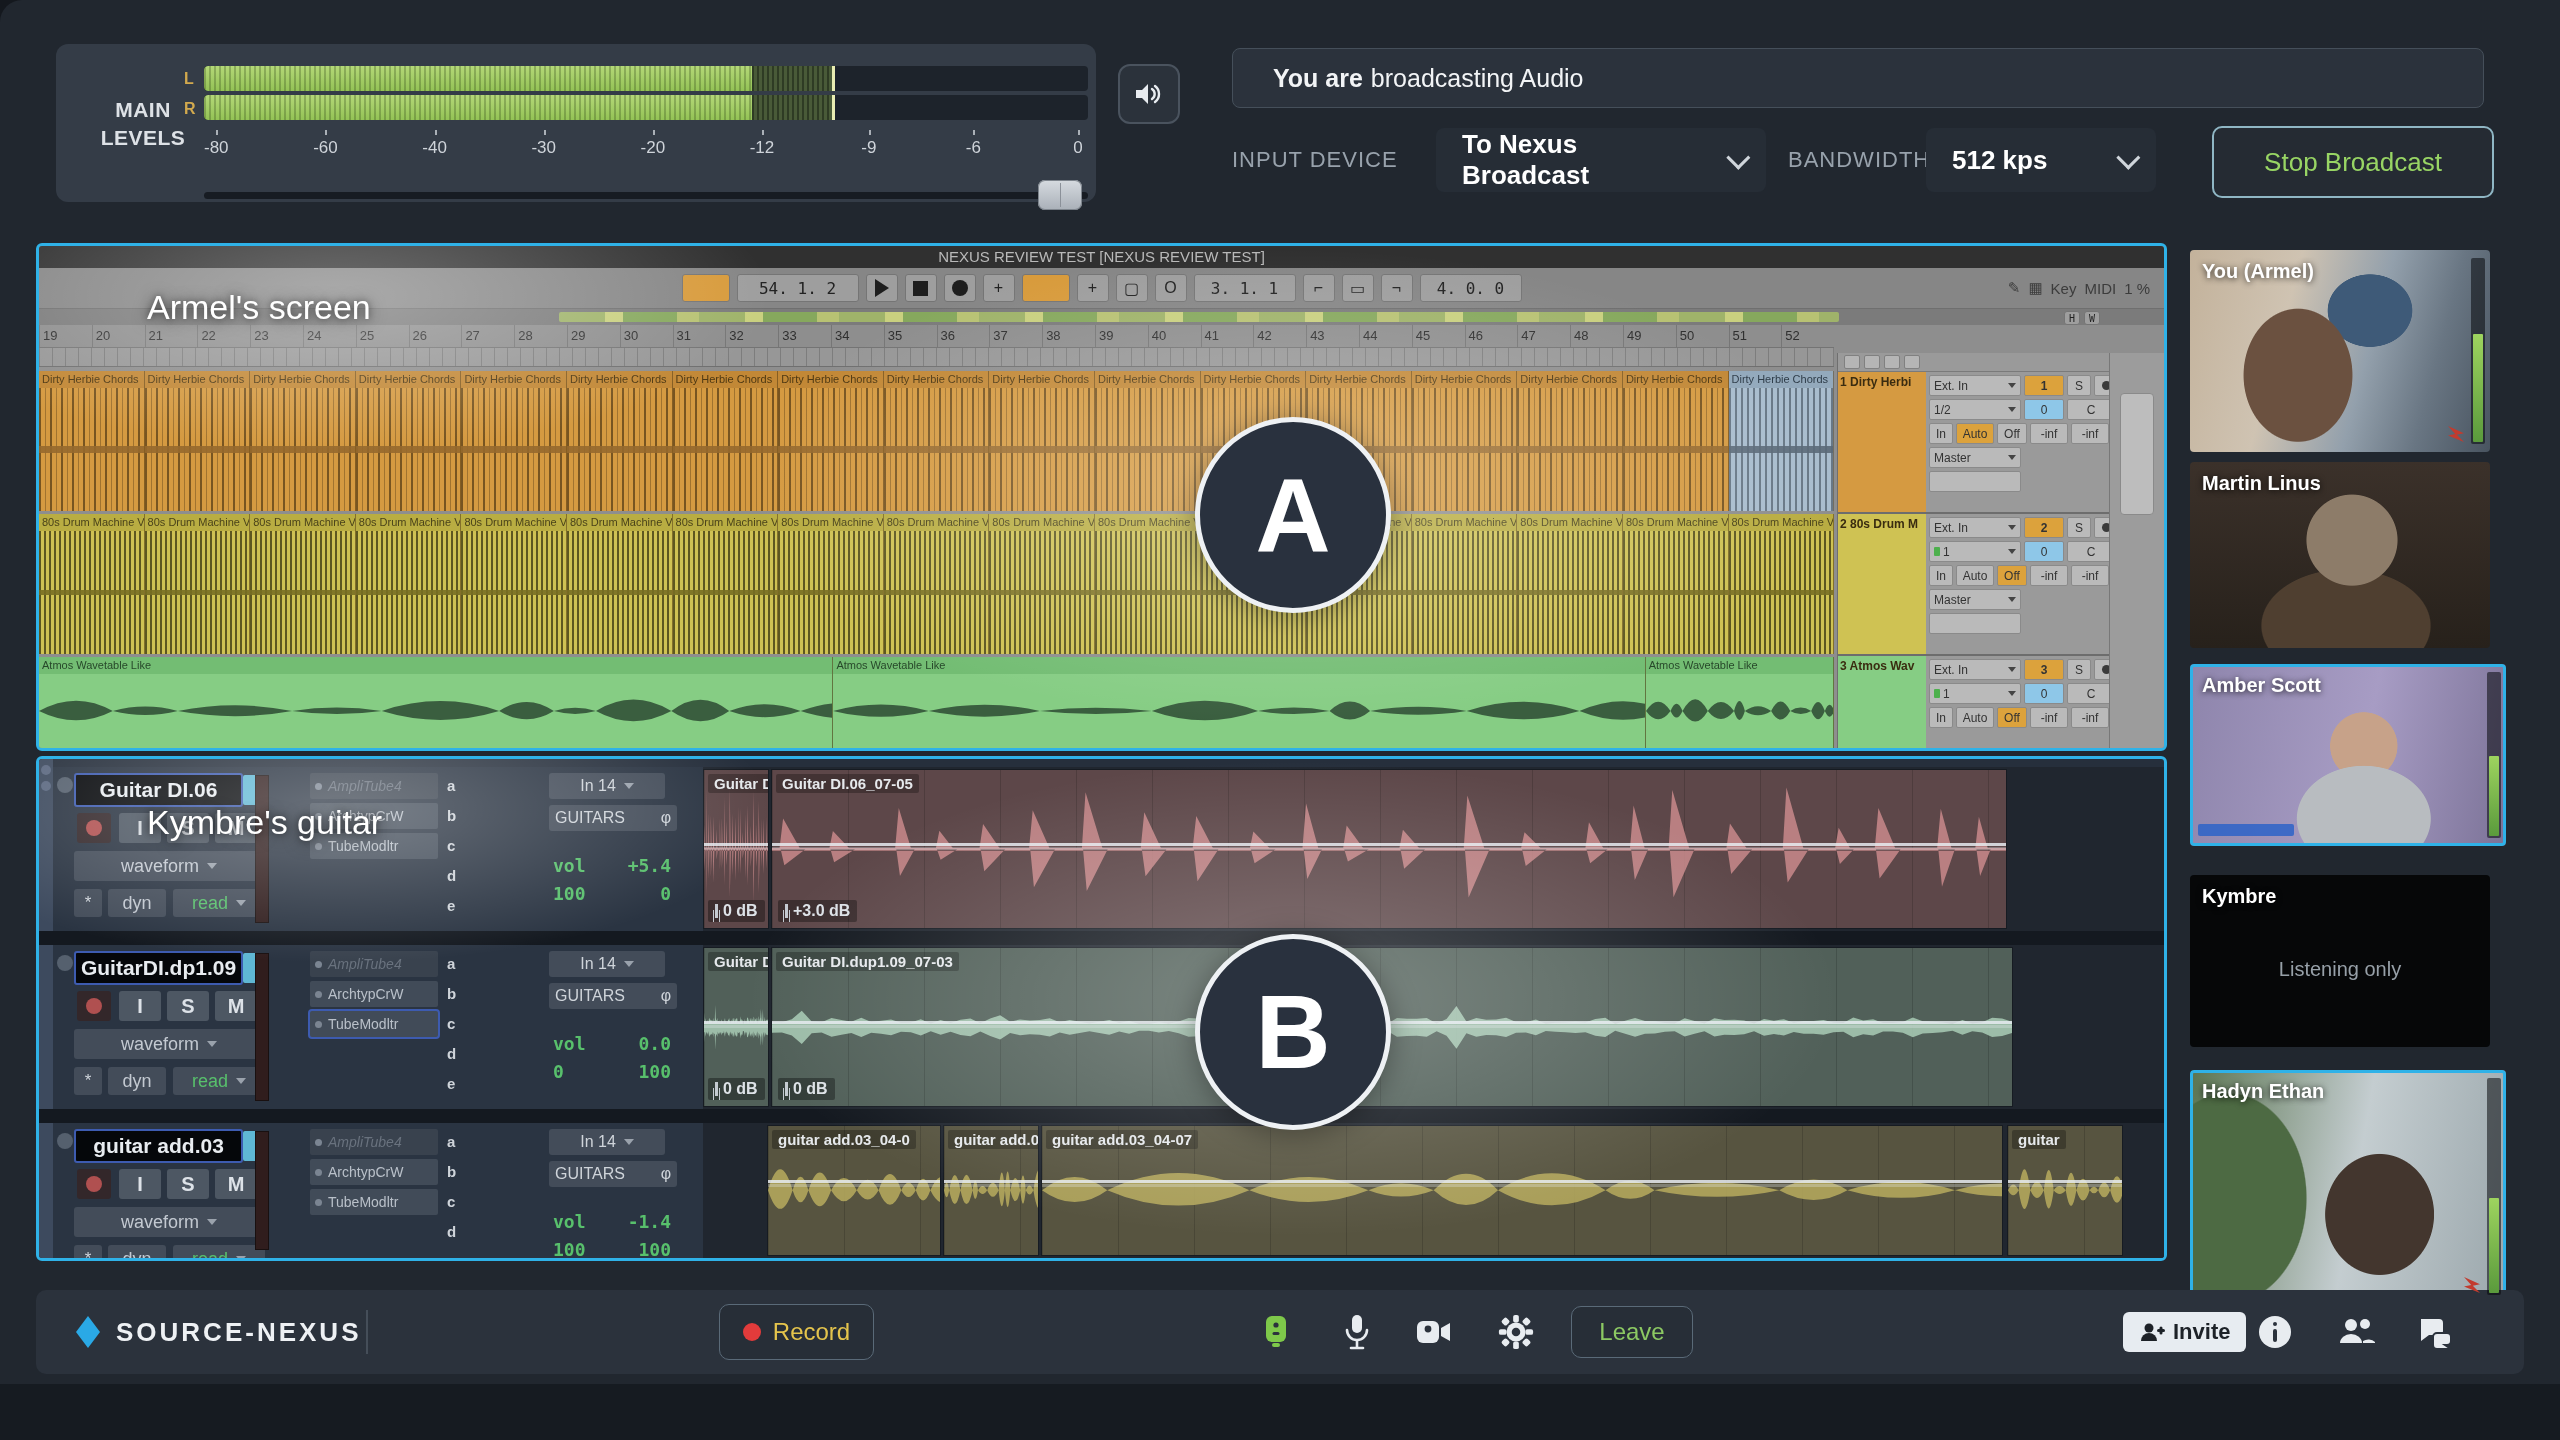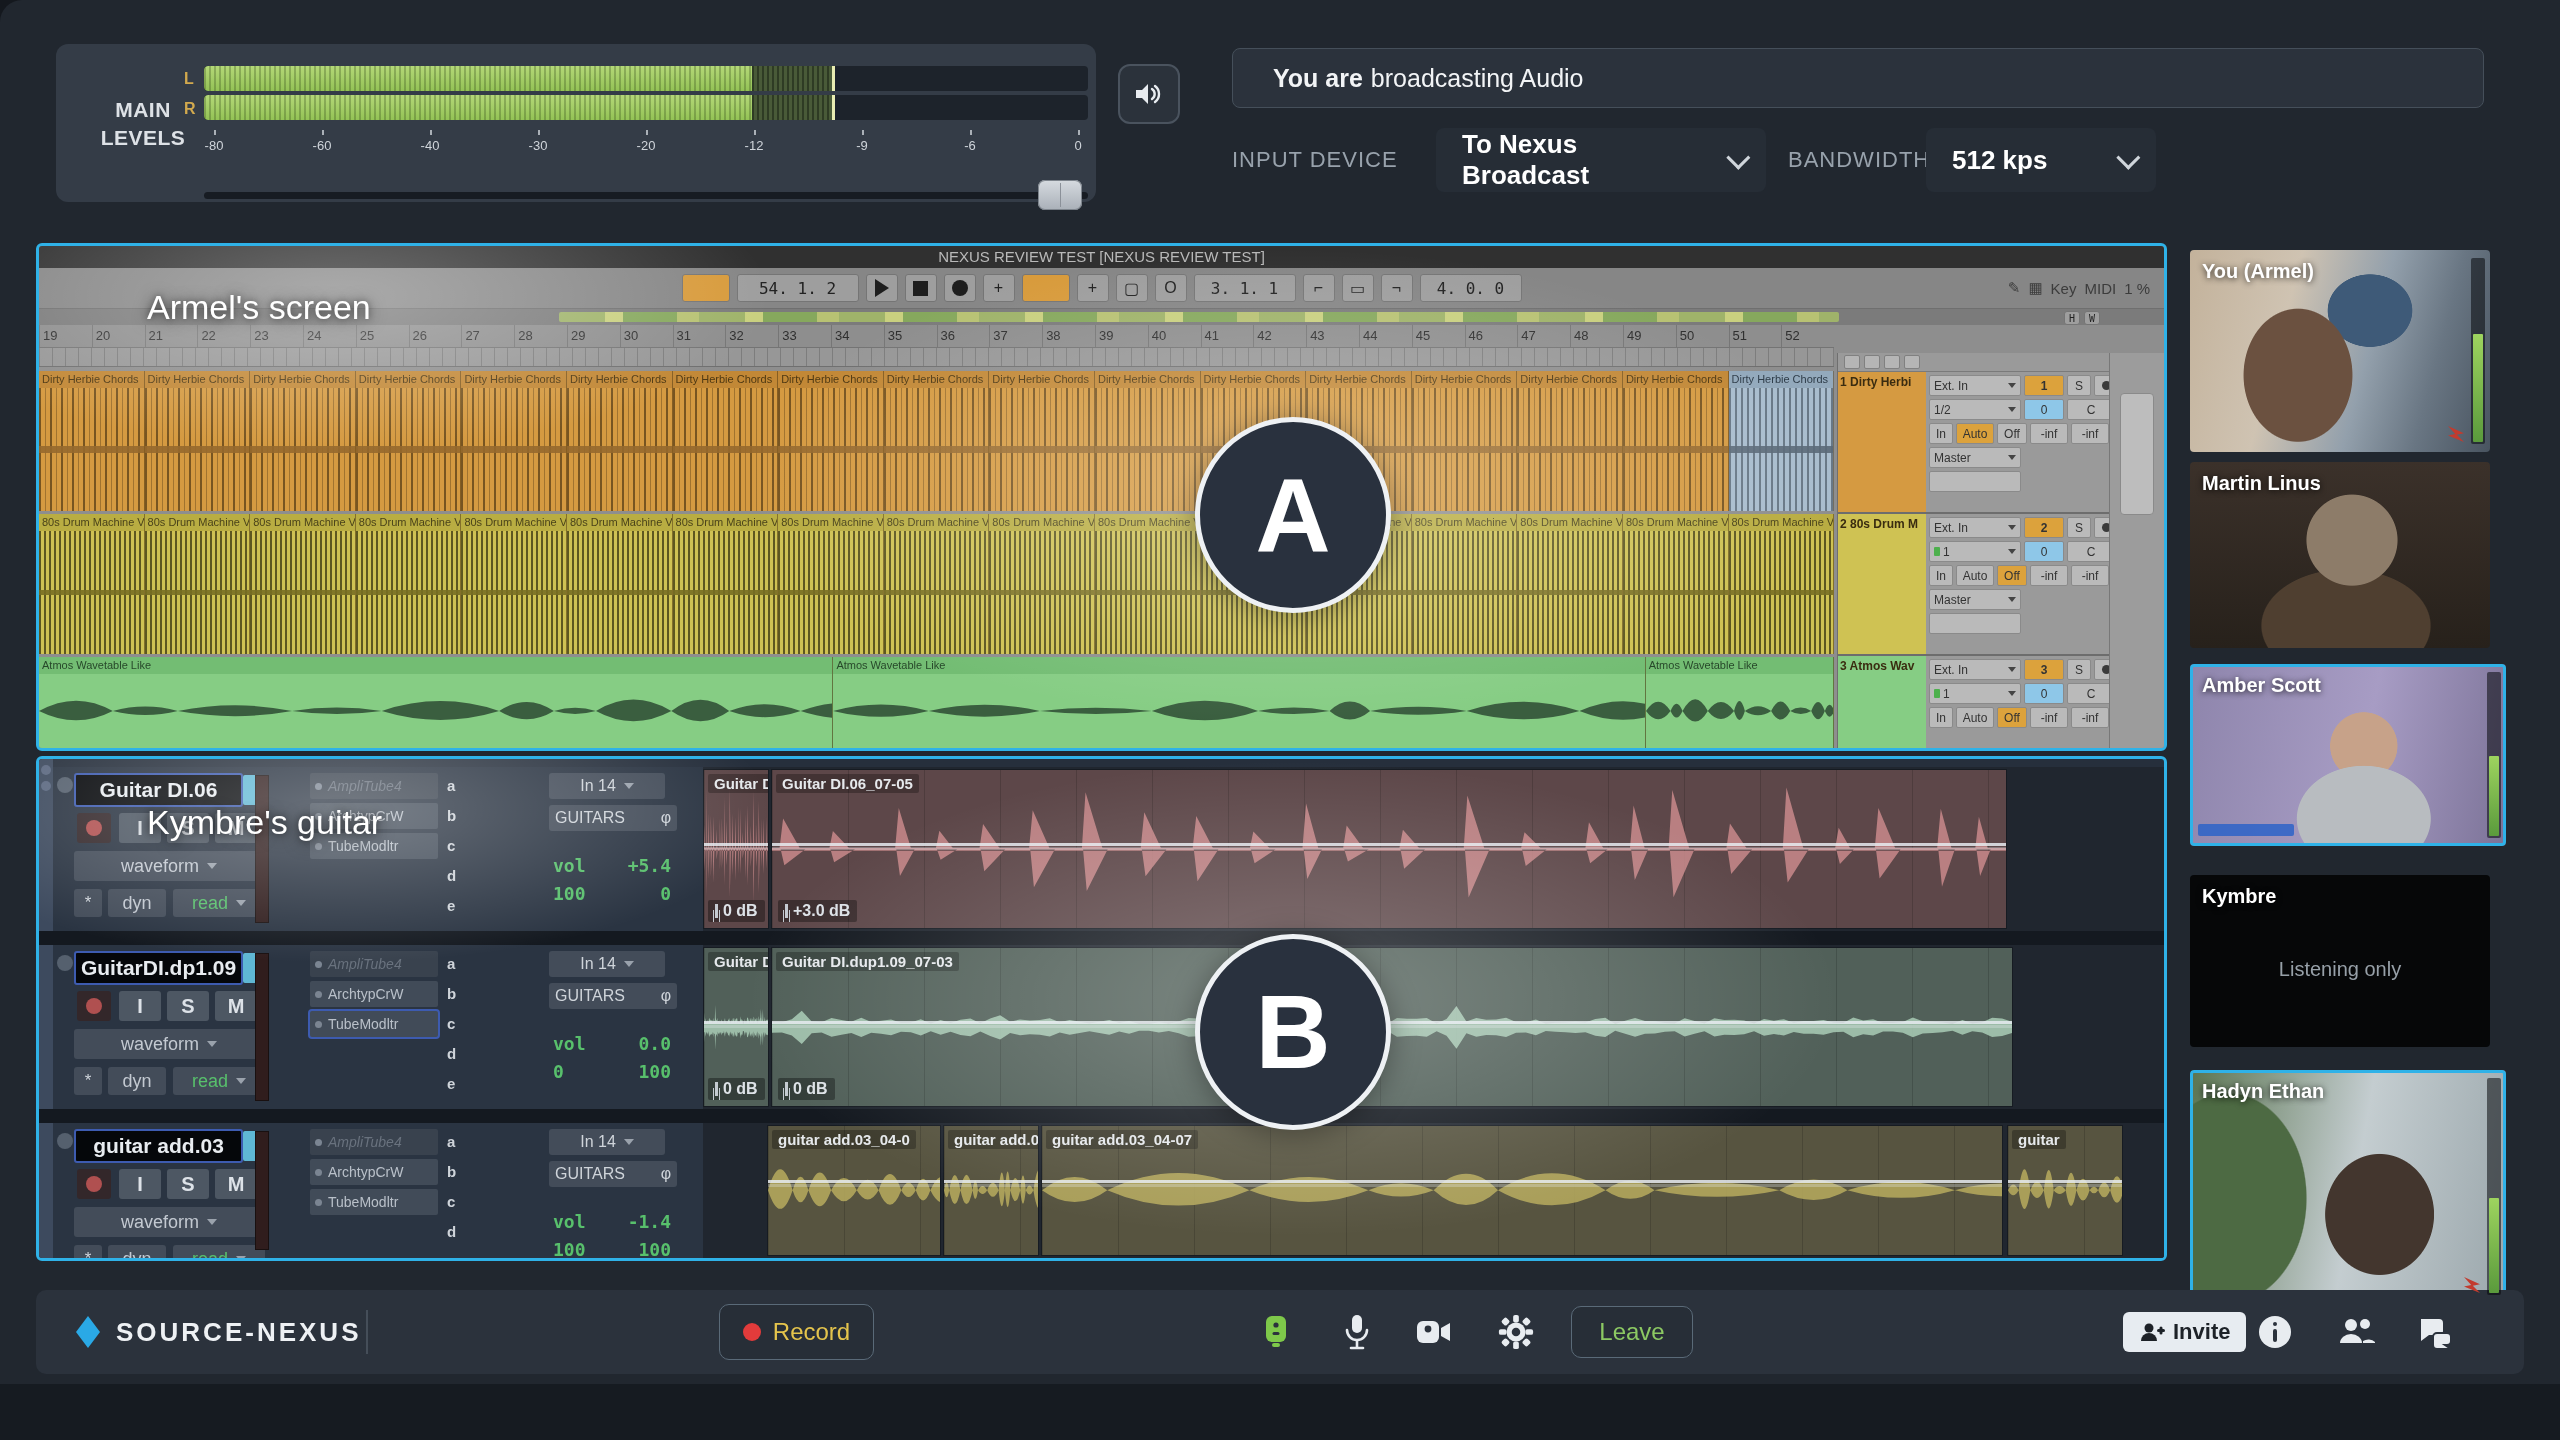--- a/index.html
+++ b/index.html
@@ -15,21 +15,21 @@
   .bars{position:absolute;left:148px;top:22px;width:884px;}
   .bar{height:25px;background:#1d232b;border-radius:4px;margin-bottom:4px;position:relative;overflow:hidden;}
   .bar .fill{position:absolute;left:0;top:0;bottom:0;width:62%;
     background:linear-gradient(180deg,#b4d878,#93c255);border-radius:4px 0 0 4px;}
   .bar .fill:after{content:"";position:absolute;inset:0;
     background:repeating-linear-gradient(90deg,rgba(42,64,20,.28) 0 2px,transparent 2px 5px);}
   .bar .dim{position:absolute;left:62%;top:0;bottom:0;width:9%;background:#55683c;opacity:.8;
     background-image:repeating-linear-gradient(90deg,rgba(20,28,12,.5) 0 2px,transparent 2px 5px);}
   .bar .peak{position:absolute;left:71%;top:0;bottom:0;width:3px;background:#e9edb2;}
   .scale{position:absolute;left:148px;top:86px;width:884px;display:flex;justify-content:space-between;}
-  .scale span{color:#cfd4da;font-size:13px;text-align:center;position:relative;padding-top:8px;min-width:20px;}
+  .scale span{color:#cfd4da;font-size:17px;text-align:center;position:relative;padding-top:8px;min-width:20px;}
   .scale span:before{content:"";position:absolute;top:0;left:50%;width:2px;height:5px;background:#aab0b7;}
   .h-slider{position:absolute;left:148px;top:136px;width:884px;height:30px;}
   .h-slider .track{position:absolute;left:0;right:0;top:12px;height:7px;background:#171c23;border-radius:4px;}
   .h-slider .handle{position:absolute;right:6px;top:0;width:44px;height:30px;border-radius:7px;
     background:linear-gradient(180deg,#d6dbe0,#a9b0b8);box-shadow:inset 0 0 0 1px #7e858d;}
   .h-slider .handle:after{content:"";position:absolute;left:50%;top:3px;bottom:3px;width:1px;background:#8b9199;}
   .speaker-btn{position:absolute;left:1118px;top:64px;width:58px;height:56px;border-radius:12px;
     background:#2b323b;border:2px solid #4a535e;display:flex;align-items:center;justify-content:center;}
   .status-box{position:absolute;left:1232px;top:48px;width:1252px;height:60px;background:#2b323c;
     border:1px solid #454f5a;border-radius:8px;display:flex;align-items:center;padding-left:40px;box-sizing:border-box;
@@ -266,20 +266,21 @@
   <div class="hdr-lbl" style="left:1232px">INPUT DEVICE</div>
   <div class="hdr-select" style="left:1436px;width:330px">
     <span>To Nexus Broadcast</span>
     <span class="chev"></span>
   </div>
   <div class="hdr-lbl" style="left:1788px">BANDWIDTH</div>
   <div class="hdr-select" style="left:1926px;width:230px">
     <span>512 kps</span>
     <span class="chev"></span>
   </div>
+  <div class="stop-btn">Stop Broadcast</div>
 
   <div class="screen screen-a">
     <div class="a-title">NEXUS REVIEW TEST  [NEXUS REVIEW TEST]</div>
     <div class="a-transport">
       <div class="tbox orange"></div>
       <div class="tbox" style="width:104px">54. 1. 2</div>
       <div class="tbox icon">
           <span class="play-tri"></span>
         </div>
       <div class="tbox icon">

